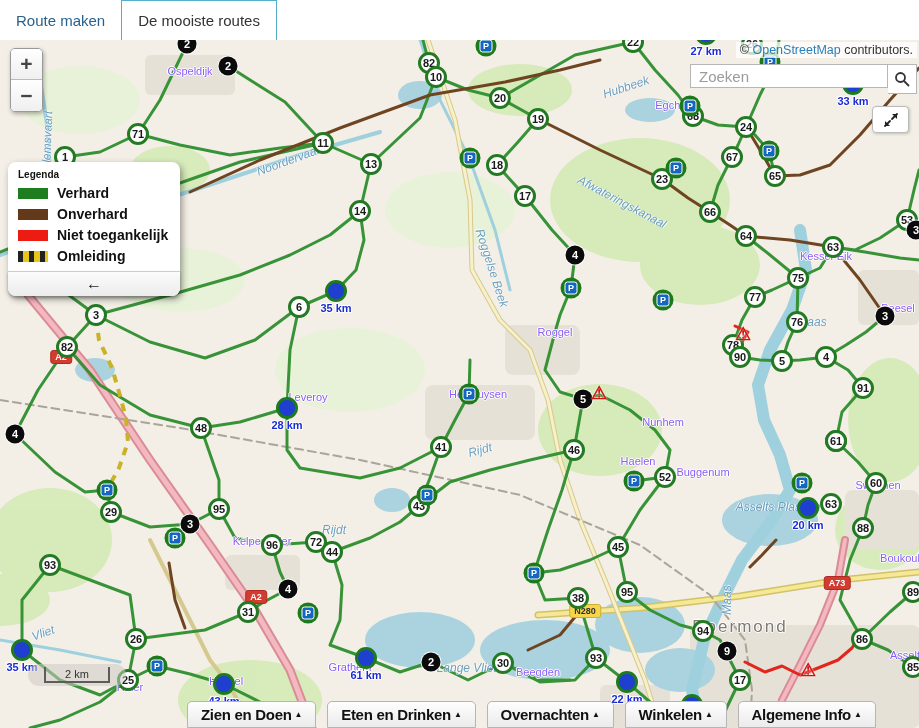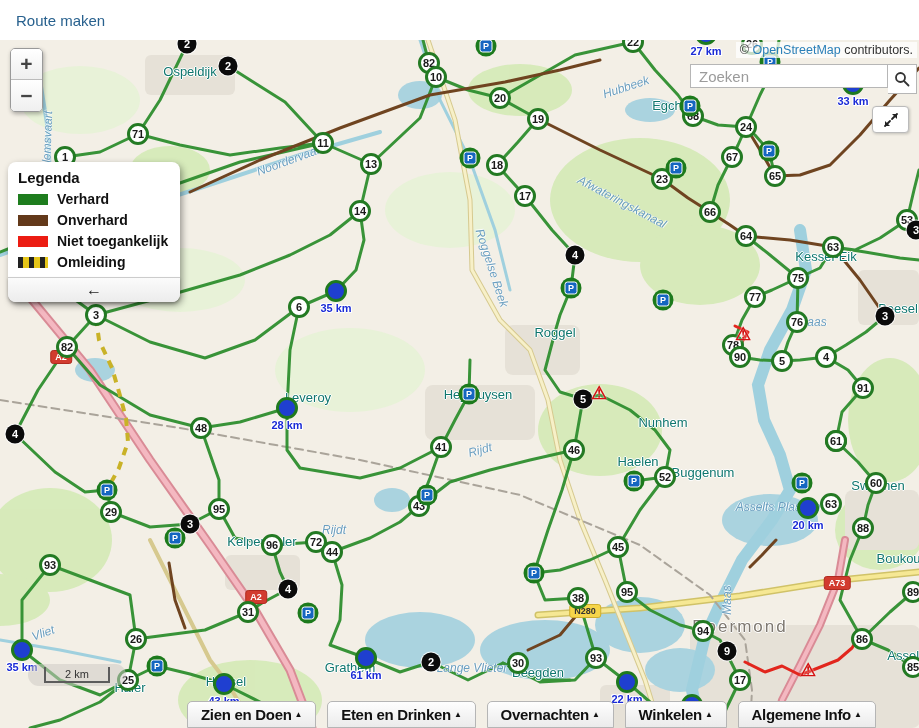--- a/index.html
+++ b/index.html
@@ -19,35 +19,35 @@
       font-size:11px;font-weight:700;line-height:16px;text-align:center;}
   .poi{width:19px;height:19px;border-radius:50%;background:#0b0b0b;color:#fff;font-size:11px;font-weight:700;
       line-height:19px;text-align:center;box-shadow:0 0 0 1px rgba(255,255,255,.85);}
   .park{width:21px;height:21px;border-radius:50%;background:#1c7a1c;display:flex;align-items:center;justify-content:center;}
   .park span{display:block;width:13px;height:13px;background:#1566c0;border:1px solid #fff;border-radius:3px;
       color:#fff;font-size:9px;font-weight:700;line-height:11px;text-align:center;}
   .rpt{width:22px;height:22px;border-radius:50%;background:#1f3fd0;border:3px solid #1e7a1e;}
   .rpt .lbl{position:absolute;top:19px;left:50%;transform:translateX(-50%);color:#1b2bd6;font-size:11px;font-weight:700;
       white-space:nowrap;text-shadow:-1px 0 #fff,1px 0 #fff,0 -1px #fff,0 1px #fff,1px 1px #fff,-1px -1px #fff;}
   .warn{color:#d31212;font-size:18px;font-weight:700;text-shadow:0 0 2px #fff;line-height:18px;}
-  .town{color:#0f766e;font-size:13px;white-space:nowrap;text-shadow:-1px 0 #fff,1px 0 #fff,0 -1px #fff,0 1px #fff;}
+  .town{color:#8b5cf6;font-size:11px;white-space:nowrap;text-shadow:-1px 0 #fff,1px 0 #fff,0 -1px #fff,0 1px #fff;}
   .town.big{font-size:17px;letter-spacing:2px;color:#7e7870;}
   .wlbl{color:#6b9fc0;font-size:12px;font-style:italic;white-space:nowrap;text-shadow:-1px 0 rgba(255,255,255,.8),1px 0 rgba(255,255,255,.8);}
   .shield{font-size:9px;font-weight:700;padding:1px 4px;border-radius:3px;white-space:nowrap;}
   .shield.a{background:#d23b2f;color:#fff;border:1px solid #b02a20;}
   .shield.n{background:#f6d54a;color:#333;border:1px solid #cfae2e;}
   
   .zoomctl{position:absolute;left:10px;top:8px;width:33px;border:1px solid #999;border-radius:5px;overflow:hidden;
       box-shadow:1px 2px 4px rgba(0,0,0,.3);z-index:30;}
   .zoomctl button{display:block;width:100%;height:31px;border:none;background:linear-gradient(#ffffff,#efefef);
       font-size:21px;font-weight:700;color:#444;cursor:pointer;padding:0;line-height:28px;}
   .zoomctl button:first-child{border-bottom:1px solid #bbb;}
   .legend{position:absolute;left:8px;top:122px;width:172px;background:#fff;border-radius:8px;
       box-shadow:2px 3px 7px rgba(0,0,0,.4);z-index:30;padding-top:5px;}
-  .legend .ltitle{font-size:15px;font-weight:700;color:#111;margin:2px 0 4px 10px;}
+  .legend .ltitle{font-size:10px;font-weight:700;color:#111;margin:2px 0 4px 10px;}
   .legend .litem{display:flex;align-items:center;margin:5px 0 5px 10px;}
   .legend .sw{width:30px;height:11px;margin-right:9px;flex:none;}
   .legend .litem span.t{font-size:14px;font-weight:700;color:#111;white-space:nowrap;}
   .legend .lfoot{margin-top:7px;height:25px;background:linear-gradient(#fbfbfb,#ececec);border-top:1px solid #ccc;
       border-radius:0 0 8px 8px;display:flex;align-items:center;justify-content:center;cursor:pointer;
       font-size:16px;font-weight:700;color:#222;box-shadow:0 2px 3px rgba(0,0,0,.25);}
   .attrib{position:absolute;top:2px;right:2px;background:rgba(255,255,255,.75);padding:1px 4px;font-size:12.5px;
       color:#333;z-index:25;}
   .attrib a{color:#2a7fb8;text-decoration:none;cursor:pointer;}
   .searchbox{position:absolute;top:24px;right:2px;display:flex;z-index:26;}
@@ -68,20 +68,21 @@
       letter-spacing:-0.3px;cursor:pointer;white-space:nowrap;}
   .menu .mbtn .arr{font-size:8px;margin-left:3px;}
 </style>
 </head>
 <body>
 
 <div class="app">
 
   <div class="tabbar">
     <div class="tab link">Route maken</div>
+    <div class="tab active">De mooiste routes</div>
   </div>
 
   <div class="map">
 
     <svg class="base" width="919" height="688" viewBox="0 0 919 688">
       <rect x="0" y="0" width="919" height="688" fill="#f3efe6"></rect>
 
       <g fill="#e8f2d8">
         <ellipse cx="80" cy="60" rx="60" ry="34"></ellipse>
           <ellipse cx="450" cy="170" rx="65" ry="38"></ellipse>
@@ -298,21 +299,21 @@
         <div class="jn" style="left: 272px; top: 505px;">96</div>
         <div class="jn" style="left: 316px; top: 502px;">72</div>
         <div class="jn" style="left: 332px; top: 512px;">44</div>
         <div class="jn" style="left: 627px; top: 552px;">95</div>
         <div class="jn" style="left: 618px; top: 507px;">45</div>
         <div class="jn" style="left: 50px; top: 525px;">93</div>
         <div class="jn" style="left: 248px; top: 572px;">31</div>
         <div class="jn" style="left: 136px; top: 599px;">26</div>
         <div class="jn" style="left: 128px; top: 640px;">25</div>
         <div class="jn" style="left: 578px; top: 558px;">38</div>
-        <div class="jn" style="left: 518px; top: 623px;">30</div>
+        <div class="jn" style="left: 503px; top: 623px;">30</div>
         <div class="jn" style="left: 596px; top: 618px;">93</div>
         <div class="jn" style="left: 703px; top: 591px;">94</div>
         <div class="jn" style="left: 740px; top: 640px;">17</div>
         <div class="jn" style="left: 862px; top: 599px; text-align: center;">86</div>
         <div class="jn" style="left: 913px; top: 552px;">89</div>
         <div class="jn" style="left: 913px; top: 627px;">85</div>
         <div class="jn" style="left: 836px; top: 401px;">61</div>
         <div class="park" style="left: 470px; top: 118px;">
           <span>P</span>
         </div>

